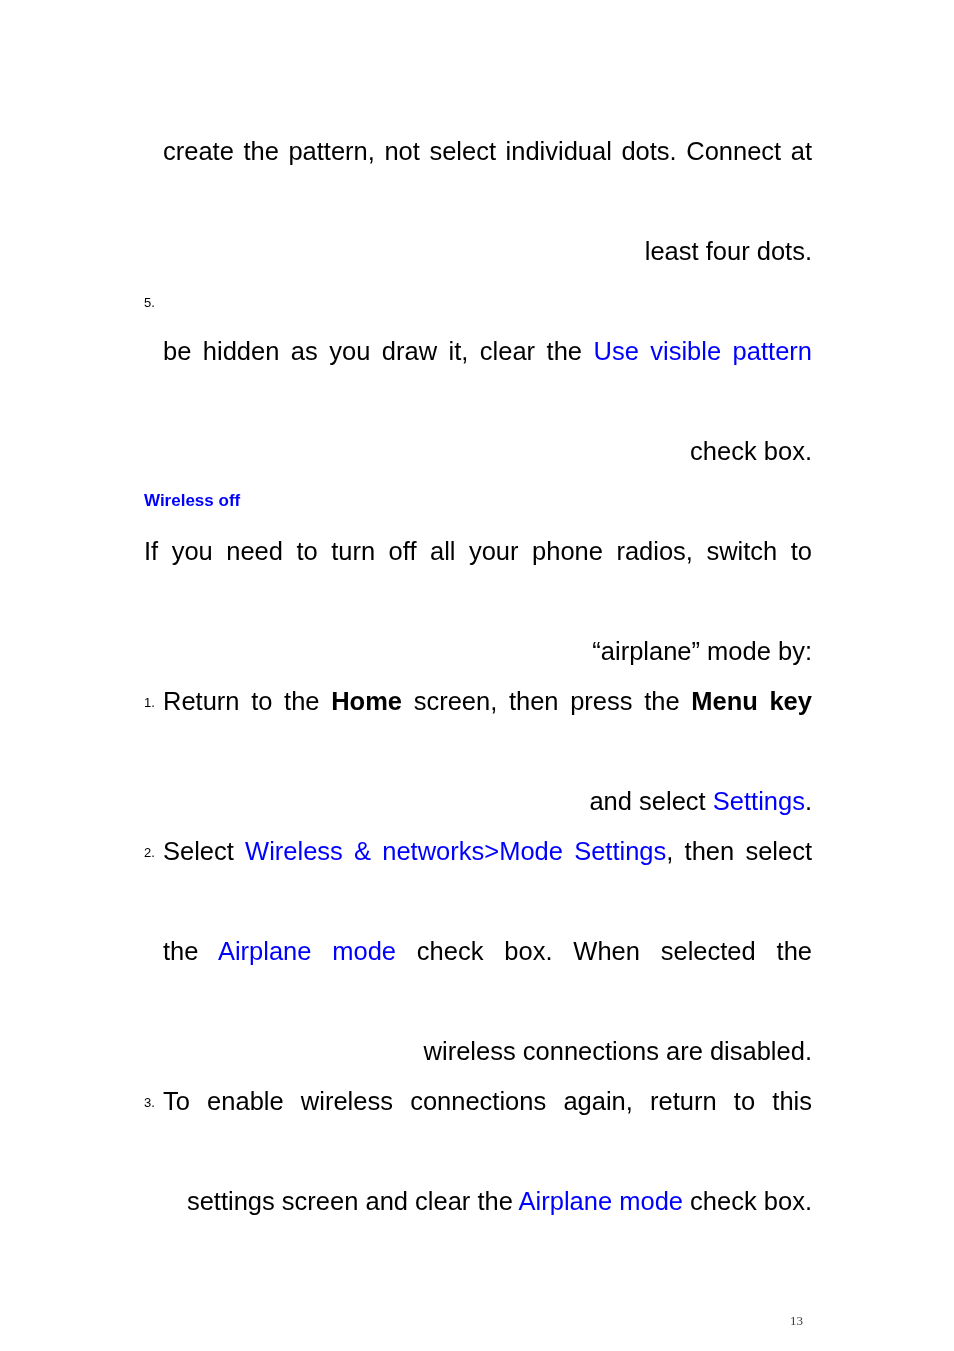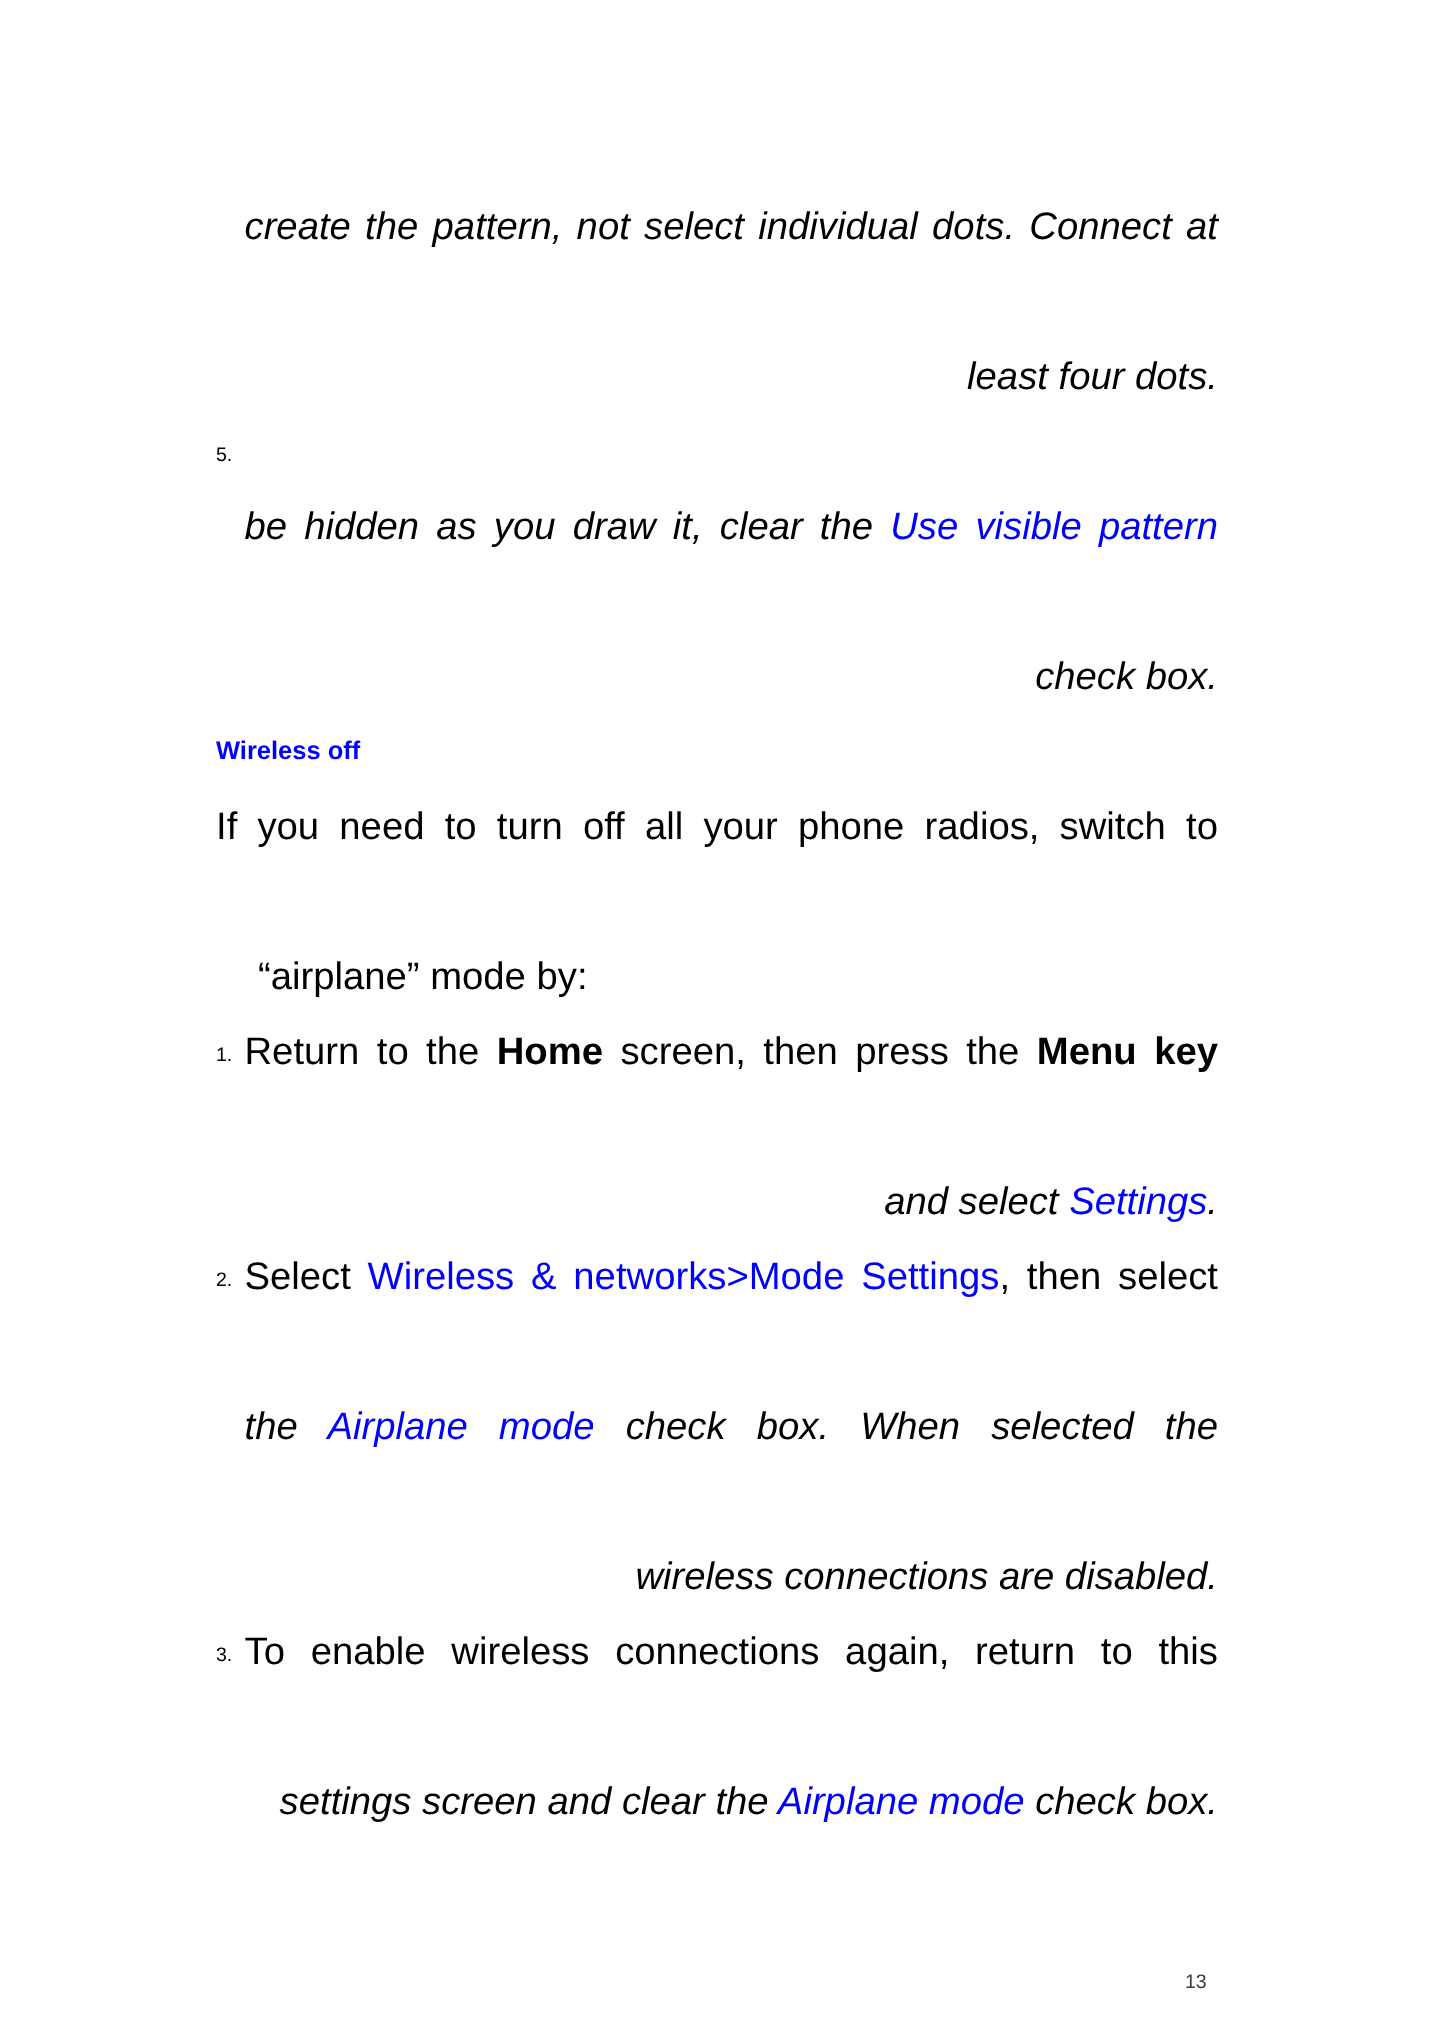--- a/index.html
+++ b/index.html
@@ -40,21 +40,21 @@
     margin: 0;
     color: #000000;
   }
   
   .para::after {
     content: "";
     display: inline-block;
     width: 100%;
   }
   .para.nojust {
-    text-align: left;
+    text-align: right;
     margin-left: 28px;
   }
   .para.nojust::after { content: none; }
 
   .heading {
     font-size: 17px;
     font-weight: bold;
     line-height: 50px;
     color: #0000ff;
     margin: 0;
@@ -87,21 +87,20 @@
   }
 
   
   .cont {
     padding-left: 19px;
     font-size: 25.5px;
     line-height: 50px;
     text-align: justify;
     text-justify: inter-word;
     margin: 0;
-    font-style: italic;
   }
   .cont::after {
     content: "";
     display: inline-block;
     width: 100%;
   }
   .cont.nojust { text-align: right; }
   .cont.nojust::after { content: none; }
 
   b, .bold { font-weight: bold; }
@@ -119,21 +118,21 @@
     border-radius: 1px;
   }
   .icon-airplane svg { position: absolute; left: 1px; top: 1px; }
 
   .page-number {
     position: absolute;
     left: 790px;
     top: 1313px;
     font-size: 13px;
     color: #3b3b3b;
-    font-family: Liberation Sans, sans-serif;
+    font-family: Liberation Serif, serif;
   }
 </style>
 </head>
 <body>
 
 <div class="page">
 
   <div class="content">
 
     <p class="cont"><span>create the pattern, not select individual dots. Connect at</span></p>

